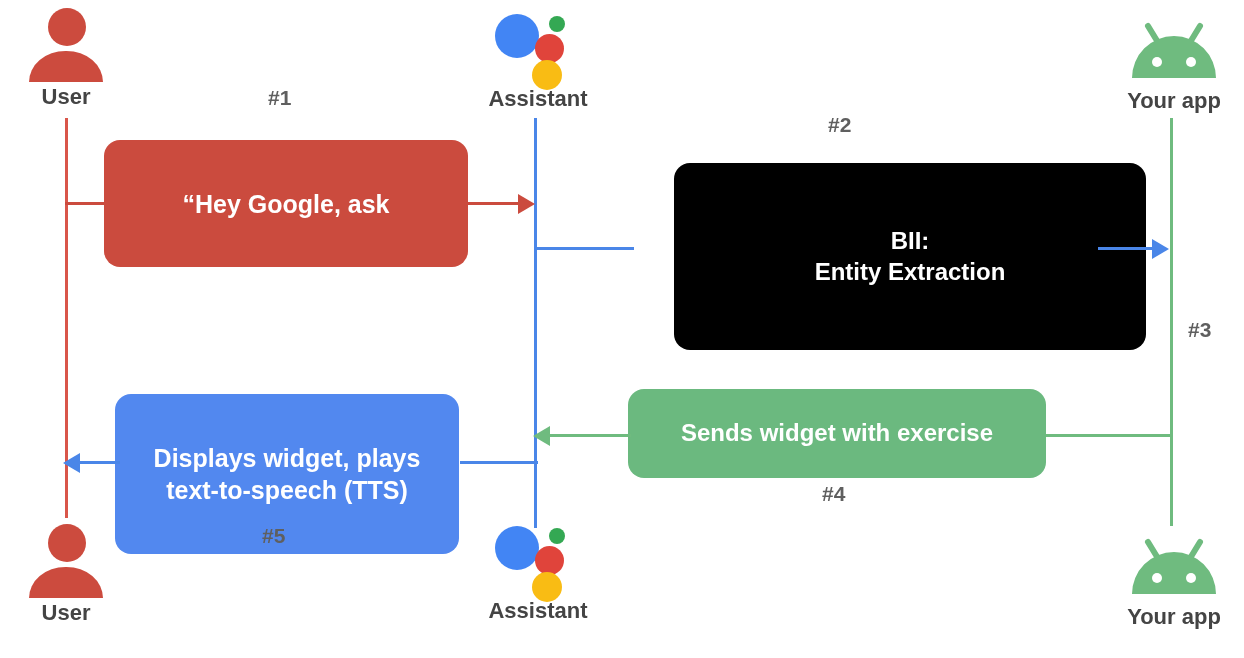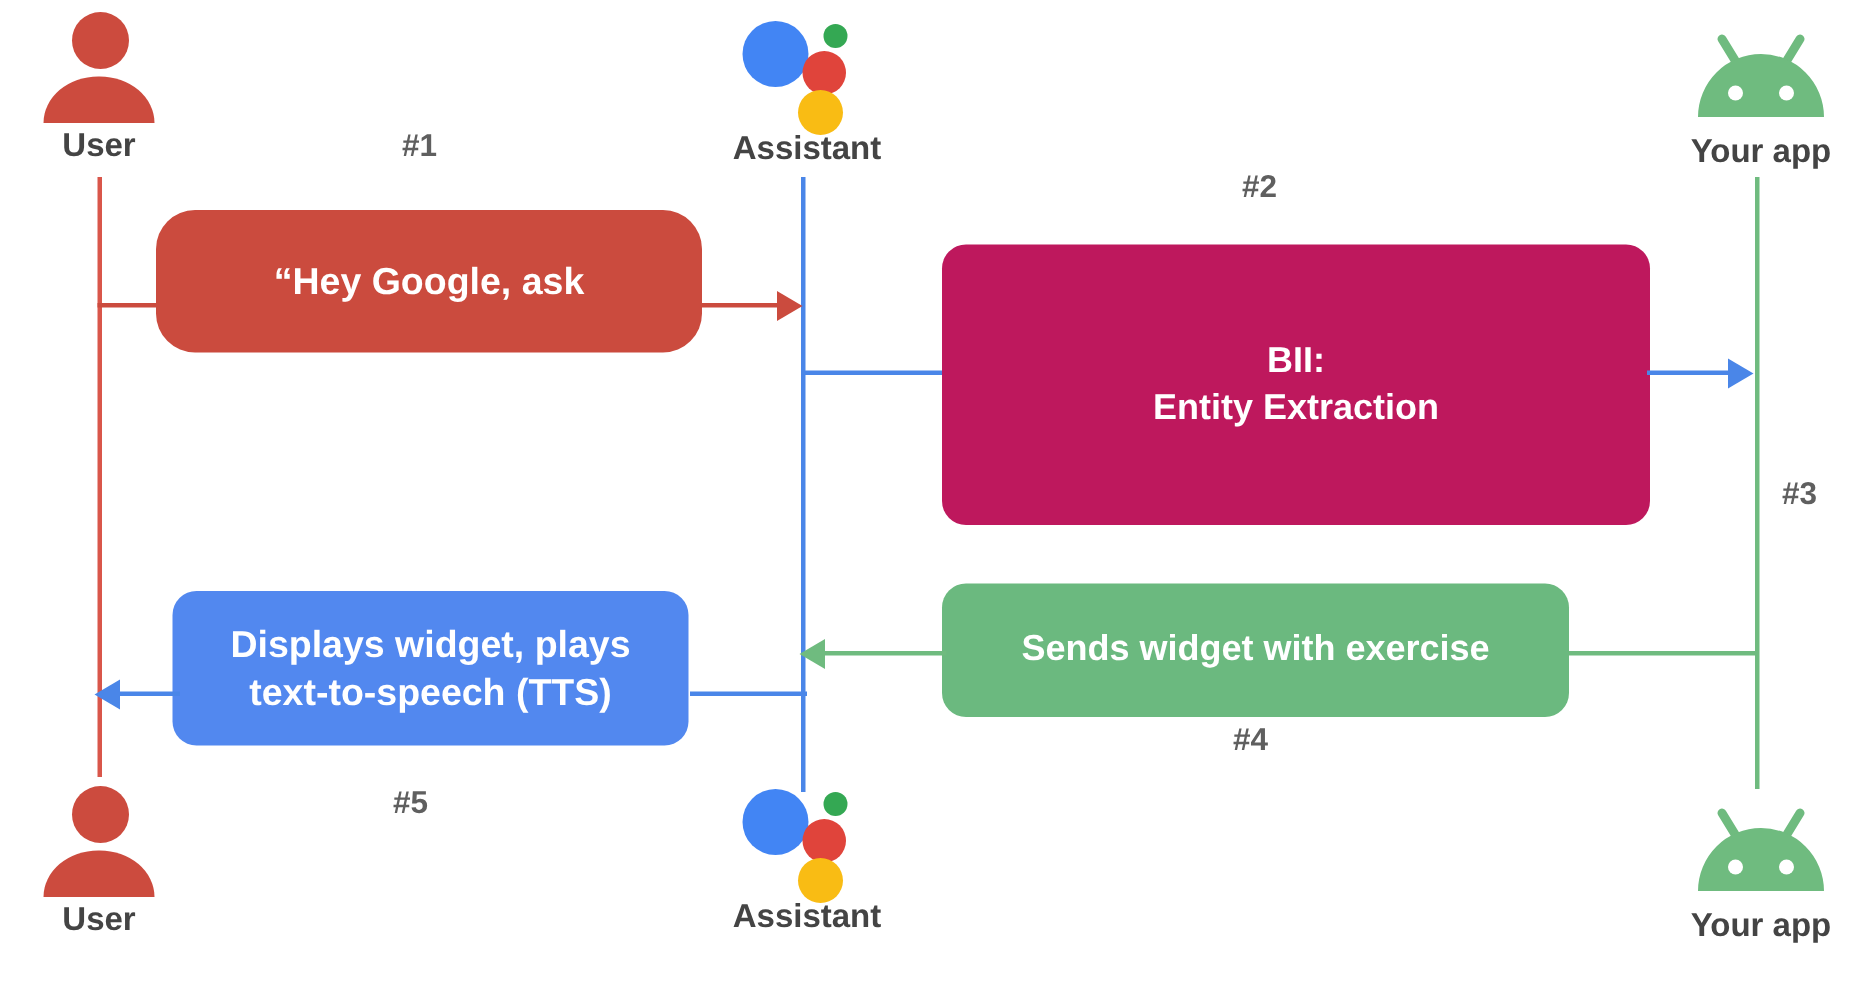--- a/index.html
+++ b/index.html
@@ -97,21 +97,21 @@
     display: flex;
     align-items: center;
     justify-content: center;
     text-align: center;
     font-weight: bold;
     line-height: 1.28;
     box-sizing: border-box;
     padding: 6px 12px;
   }
   .msgbox-red   { background: #cb4b3e; }
-  .msgbox-blue  { background: #be185d; }
+  .msgbox-blue  { background: #000000; margin-left: 46px; }
   .msgbox-blue2 { background: #5288ef; }
   .msgbox-green { background: #6bb97f; }
   .msgbox div { width: 100%; }
 
   
   .conn {
     position: absolute;
     height: 3px;
   }
   .conn-red   { background: #cb4b3e; }
@@ -190,21 +190,21 @@
         <circle cx="65" cy="50" r="5" fill="#ffffff"></circle>
       </svg>
     </div>
     <div class="actor-label">Your app</div>
   </div>
 
   <div class="step-label" style="left:268px; top:86px;">#1</div>
 
   <div class="conn conn-red" style="left:65px; top:202px; width:45px;"></div>
 
-  <div class="msgbox msgbox-red" style="left:104px; top:140px; width:364px; height:95px; font-size:25px;border-radius:26px;">
+  <div class="msgbox msgbox-red" style="left:104px; top:140px; width:364px; height:127px; font-size:25px;">
     <div>
       <div>“Hey Google, ask</div>
     </div>
   </div>
 
   <div class="conn conn-red" style="left:466px; top:202px; width:56px;"></div>
   <div class="arrowhead arrow-right-red" style="left:518px; top:194px;"></div>
 
   <div class="step-label" style="left:828px; top:113px;">#2</div>
 
@@ -229,21 +229,21 @@
       <div>Sends widget with exercise</div>
     </div>
   </div>
 
   <div class="conn conn-green" style="left:545px; top:434px; width:86px;"></div>
   <div class="arrowhead arrow-left-green" style="left:533px; top:426px;"></div>
   <div class="step-label" style="left:822px; top:482px;">#4</div>
 
   <div class="conn conn-blue" style="left:460px; top:461px; width:78px;"></div>
 
-  <div class="msgbox msgbox-blue2" style="left:115px; top:394px; width:344px; height:103px; font-size:25px;align-items:center;">
+  <div class="msgbox msgbox-blue2" style="left:115px; top:394px; width:344px; height:160px; font-size:25px;align-items:center;">
     <div>
       <div>Displays widget, plays</div>
       <div>text-to-speech (TTS)</div>
     </div>
   </div>
 
   <div class="conn conn-blue" style="left:76px; top:461px; width:44px;"></div>
   <div class="arrowhead arrow-left-blue" style="left:63px; top:453px;"></div>
   <div class="step-label" style="left:262px; top:524px;">#5</div>
 

